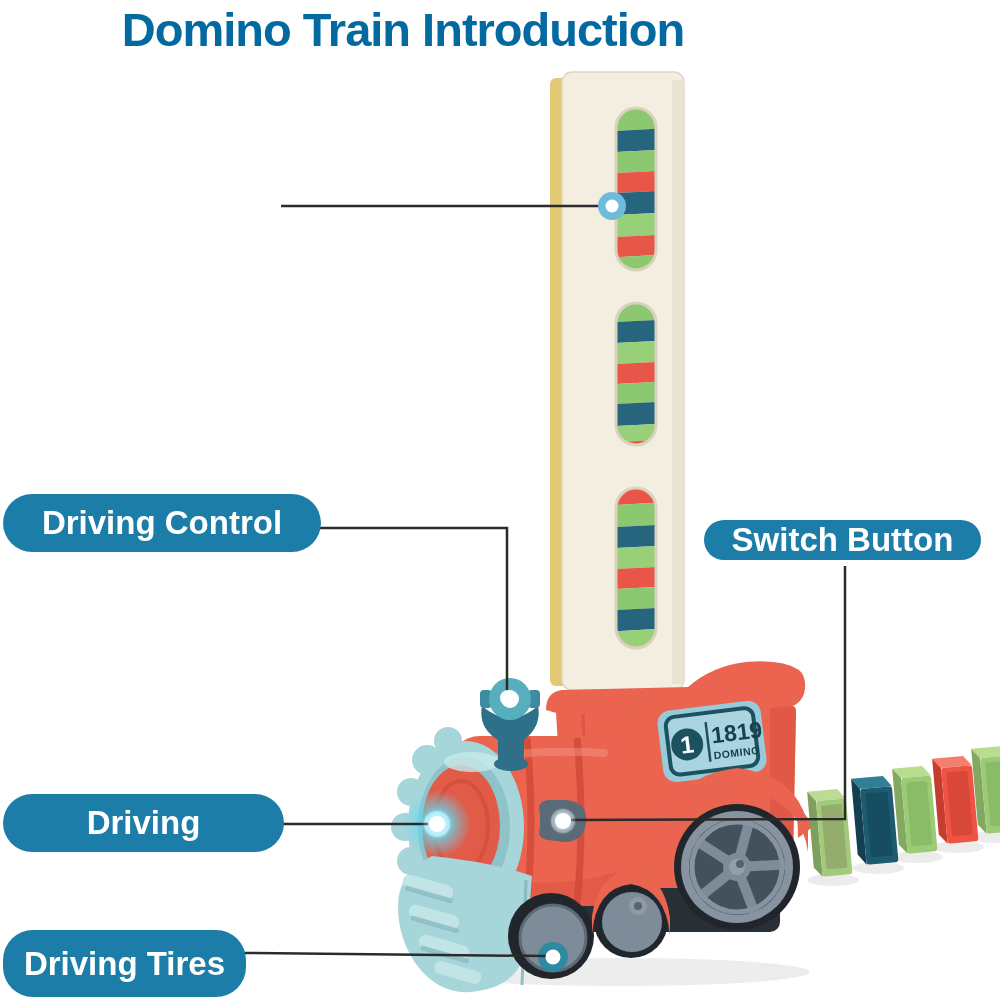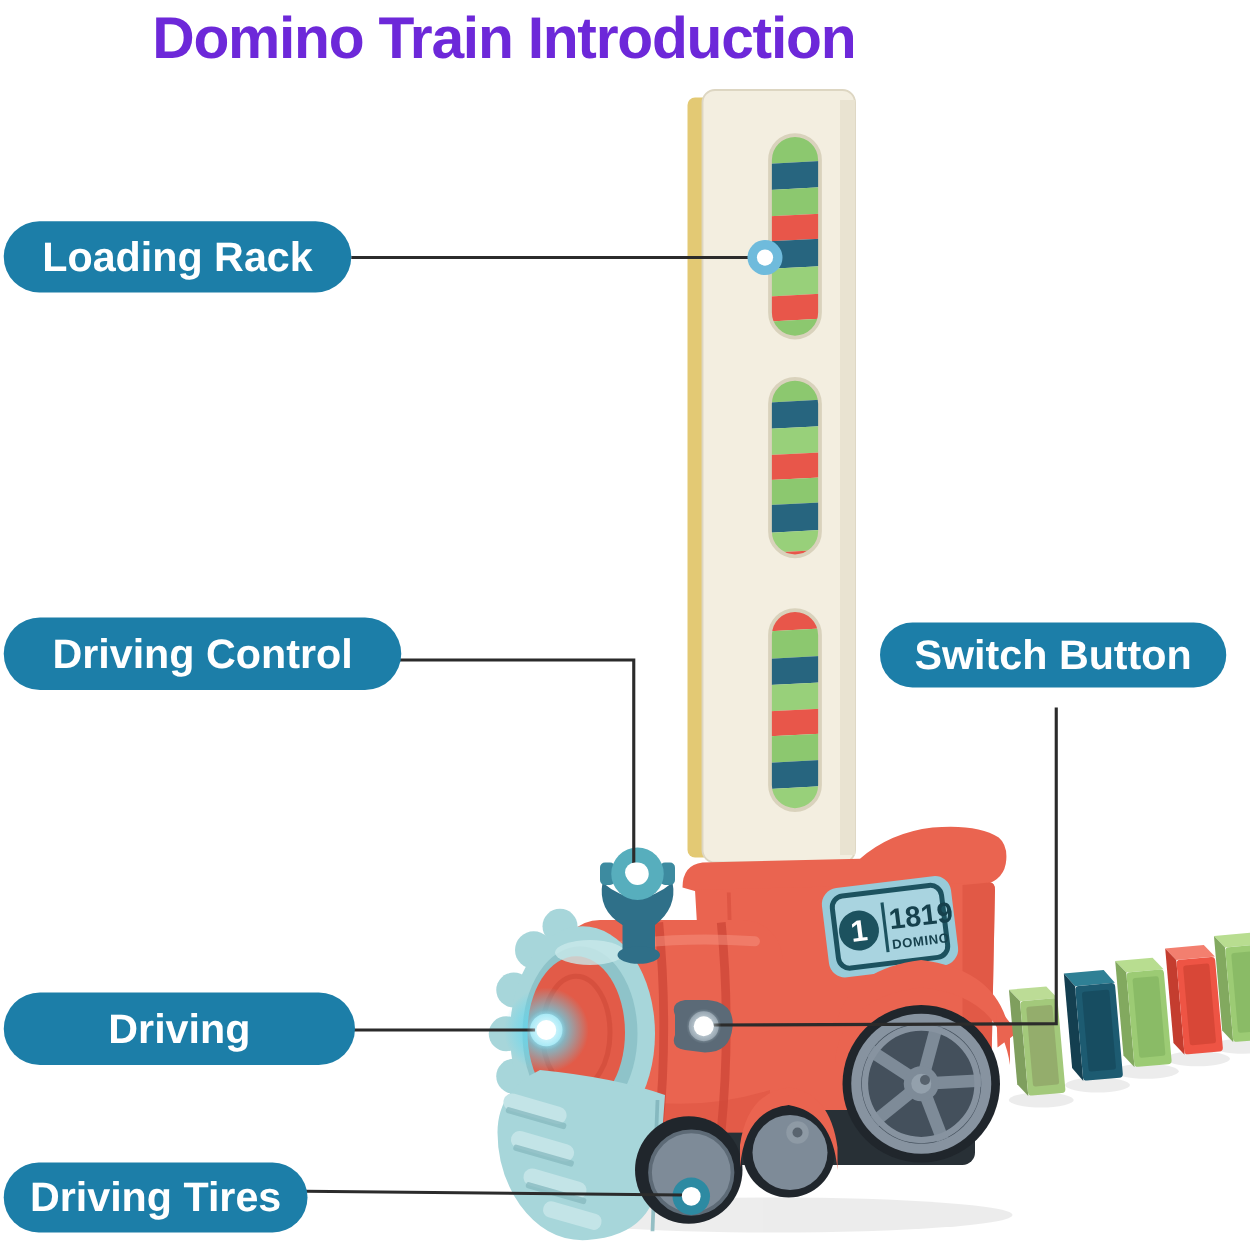--- a/index.html
+++ b/index.html
@@ -2,32 +2,32 @@
 <html><head>
 <meta charset="utf-8">
 <style>
   html,body{margin:0;padding:0;background:#ffffff;}
   #canvas{
     position:relative;width:1000px;height:1000px;background:#ffffff;
     overflow:hidden;font-family:"Liberation Sans", sans-serif;
   }
   .page-title{
     position:absolute;left:0;top:2px;width:806px;text-align:center;
-    font-size:47px;font-weight:700;letter-spacing:-1px;color:#6d28d9;
+    font-size:47px;font-weight:700;letter-spacing:-1px;color:#0369a1;
   }
   .pill{
     position:absolute;display:flex;align-items:center;justify-content:center;
     background:#1c7ea8;color:#ffffff;font-weight:700;font-size:33px;
     border-radius:30px;letter-spacing:0px;white-space:nowrap;
   }
   .pill-loading  {left:3px;   top:177px; width:278px; height:57px;}
   .pill-steering {left:3px;   top:494px; width:318px; height:58px;}
-  .pill-switch   {left:704px; top:498px; width:277px; height:52px;}
+  .pill-switch   {left:704px; top:520px; width:277px; height:40px;}
   .pill-lights   {left:3px;   top:794px; width:281px; height:58px;}
-  .pill-driving  {left:3px;   top:930px; width:243px; height:56px;}
+  .pill-driving  {left:3px;   top:930px; width:243px; height:67px;}
   svg{position:absolute;left:0;top:0;}
   .badge-big{font:700 23px "Liberation Sans",sans-serif;fill:#16414d;}
   .badge-small{font:700 10.5px "Liberation Sans",sans-serif;fill:#16414d;letter-spacing:.5px;}
   .badge-one{font:700 24px "Liberation Sans",sans-serif;fill:#ffffff;}
 </style>
 </head>
 <body>
 
 <div id="canvas">
 
@@ -287,18 +287,17 @@
         <circle cx="437" cy="824" r="16" fill="url(#glowWhite)"></circle>
         <circle cx="437" cy="824" r="8" fill="#ffffff"></circle>
       </g>
       <g>
         <circle cx="553" cy="957" r="7.5" fill="#ffffff"></circle>
       </g>
     </g>
   </svg>
 
   <div class="page-title">Domino Train Introduction</div>
-  <div class="pill pill-loading">Loading Rack</div>
   <div class="pill pill-steering">Driving Control</div>
   <div class="pill pill-switch">Switch Button</div>
   <div class="pill pill-lights">Driving</div>
   <div class="pill pill-driving">Driving Tires</div>
 </div>
 
 </body></html>

